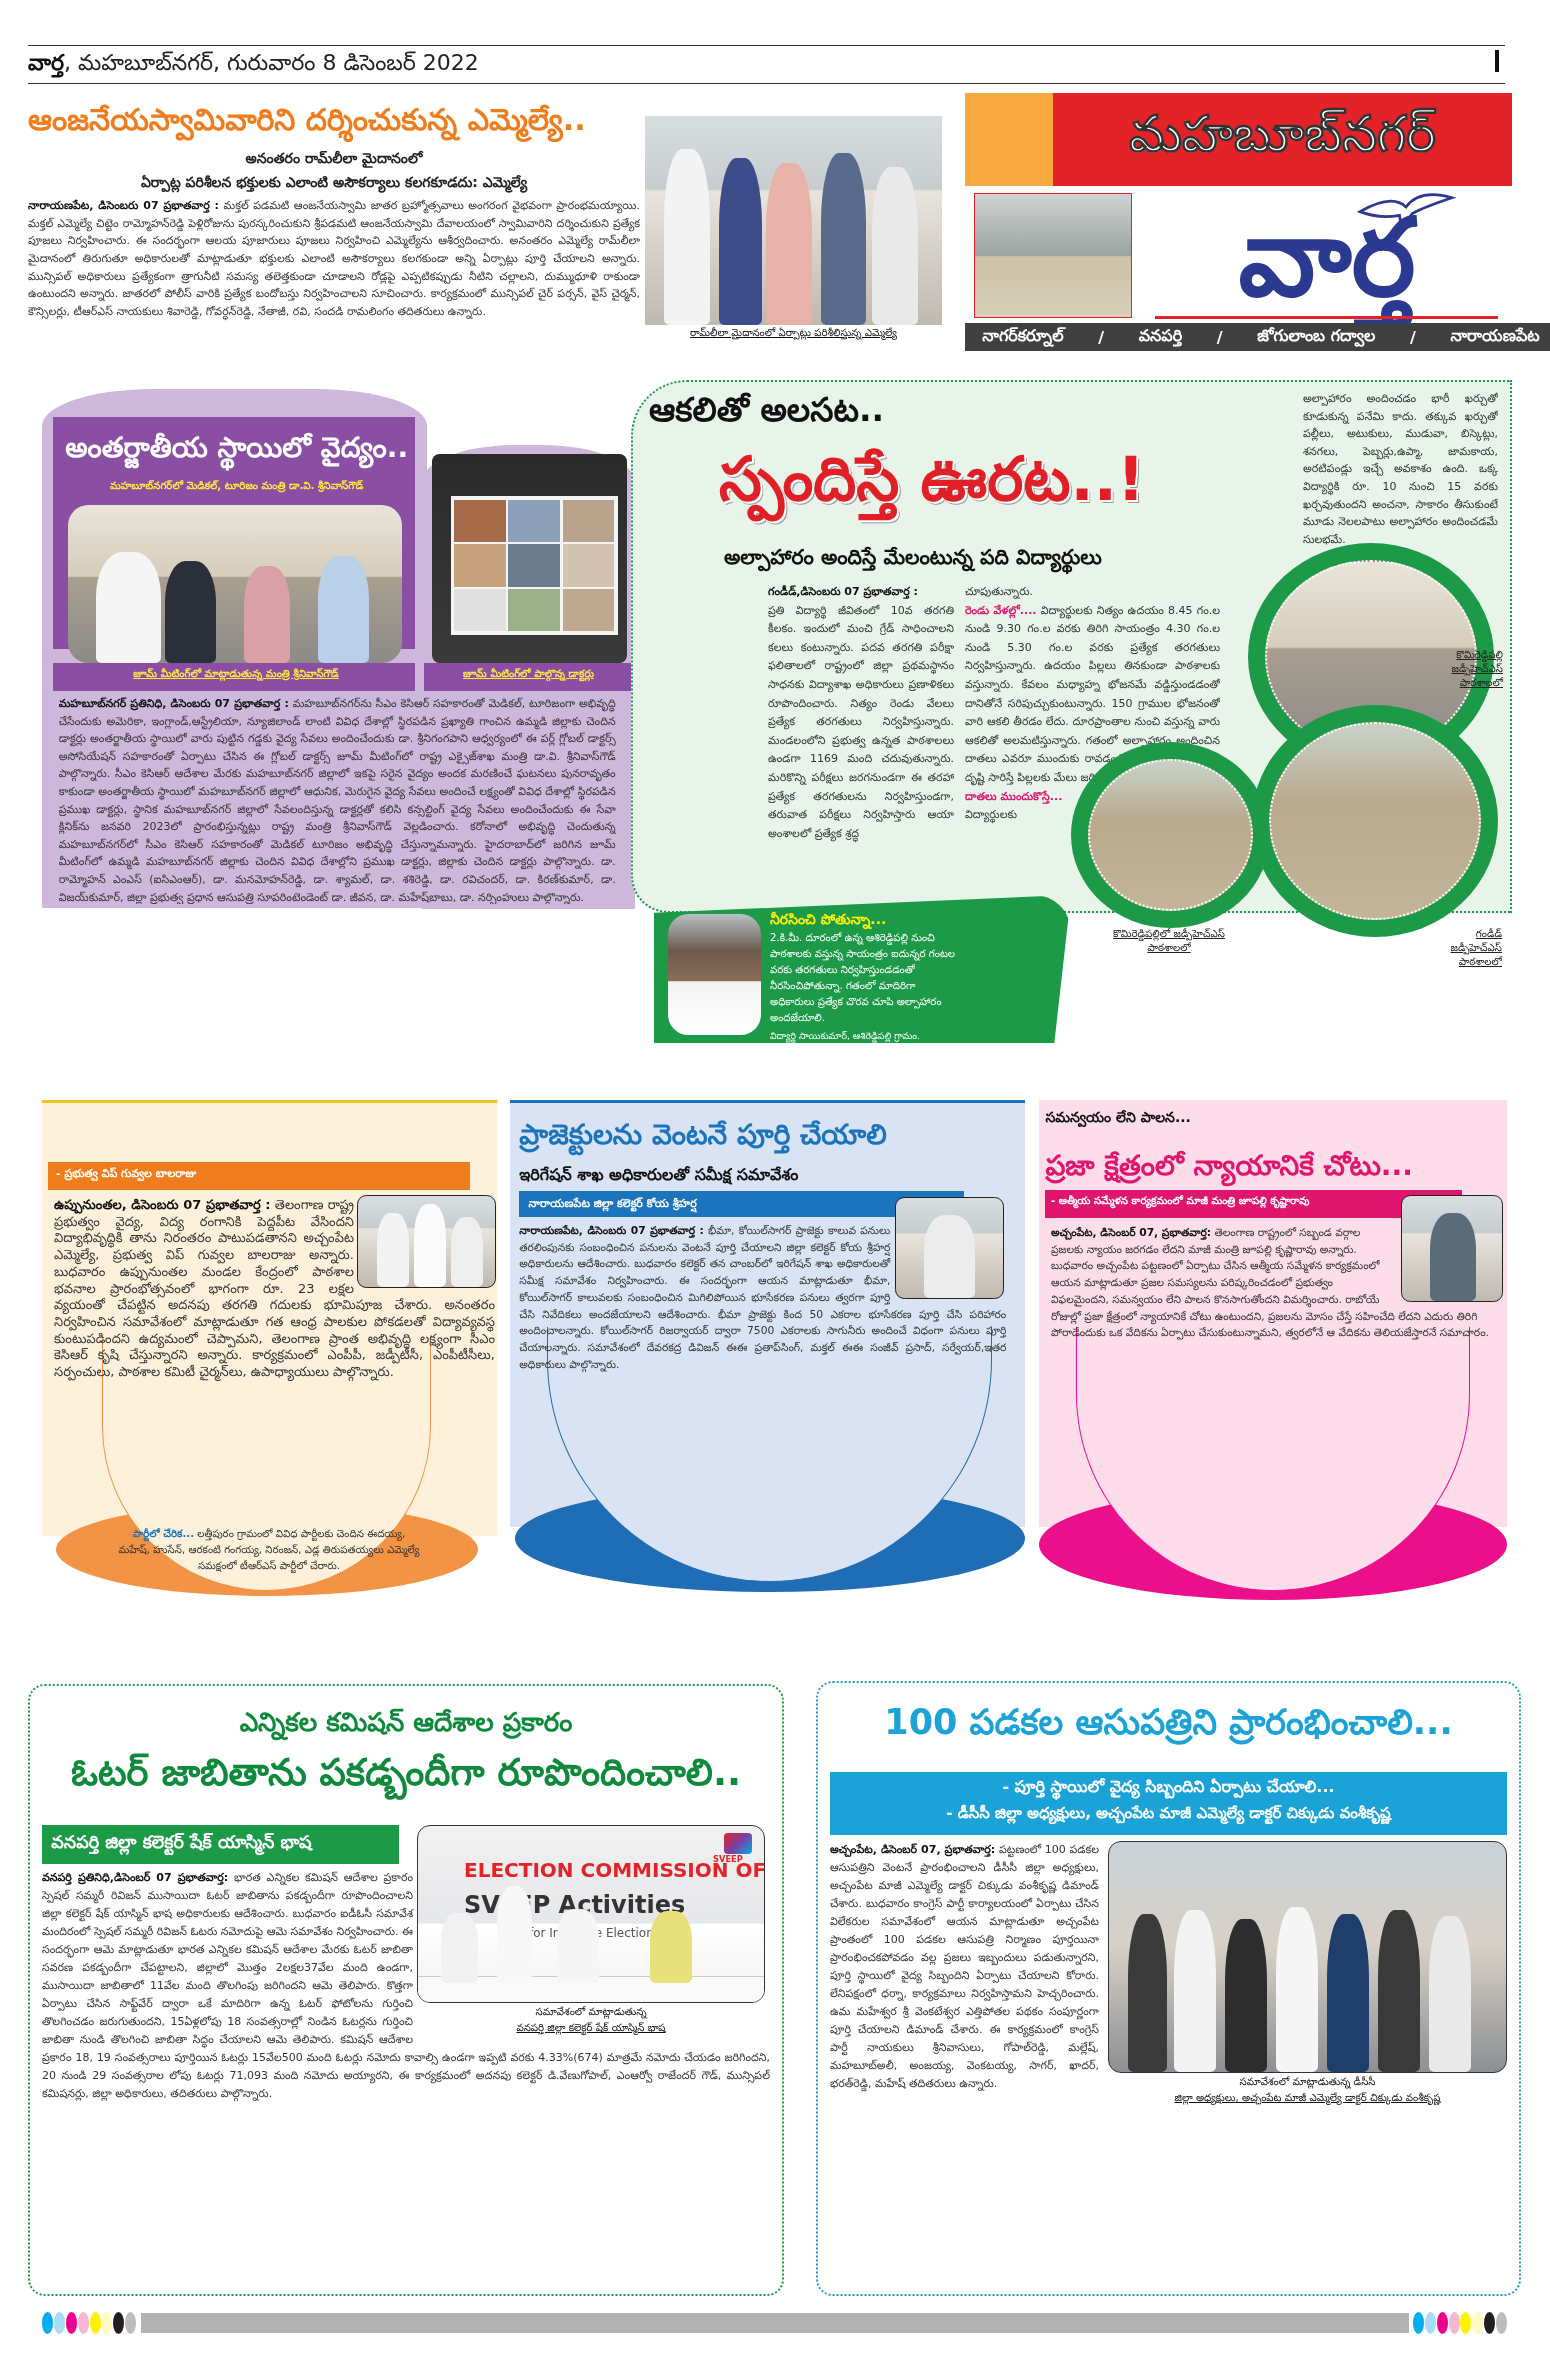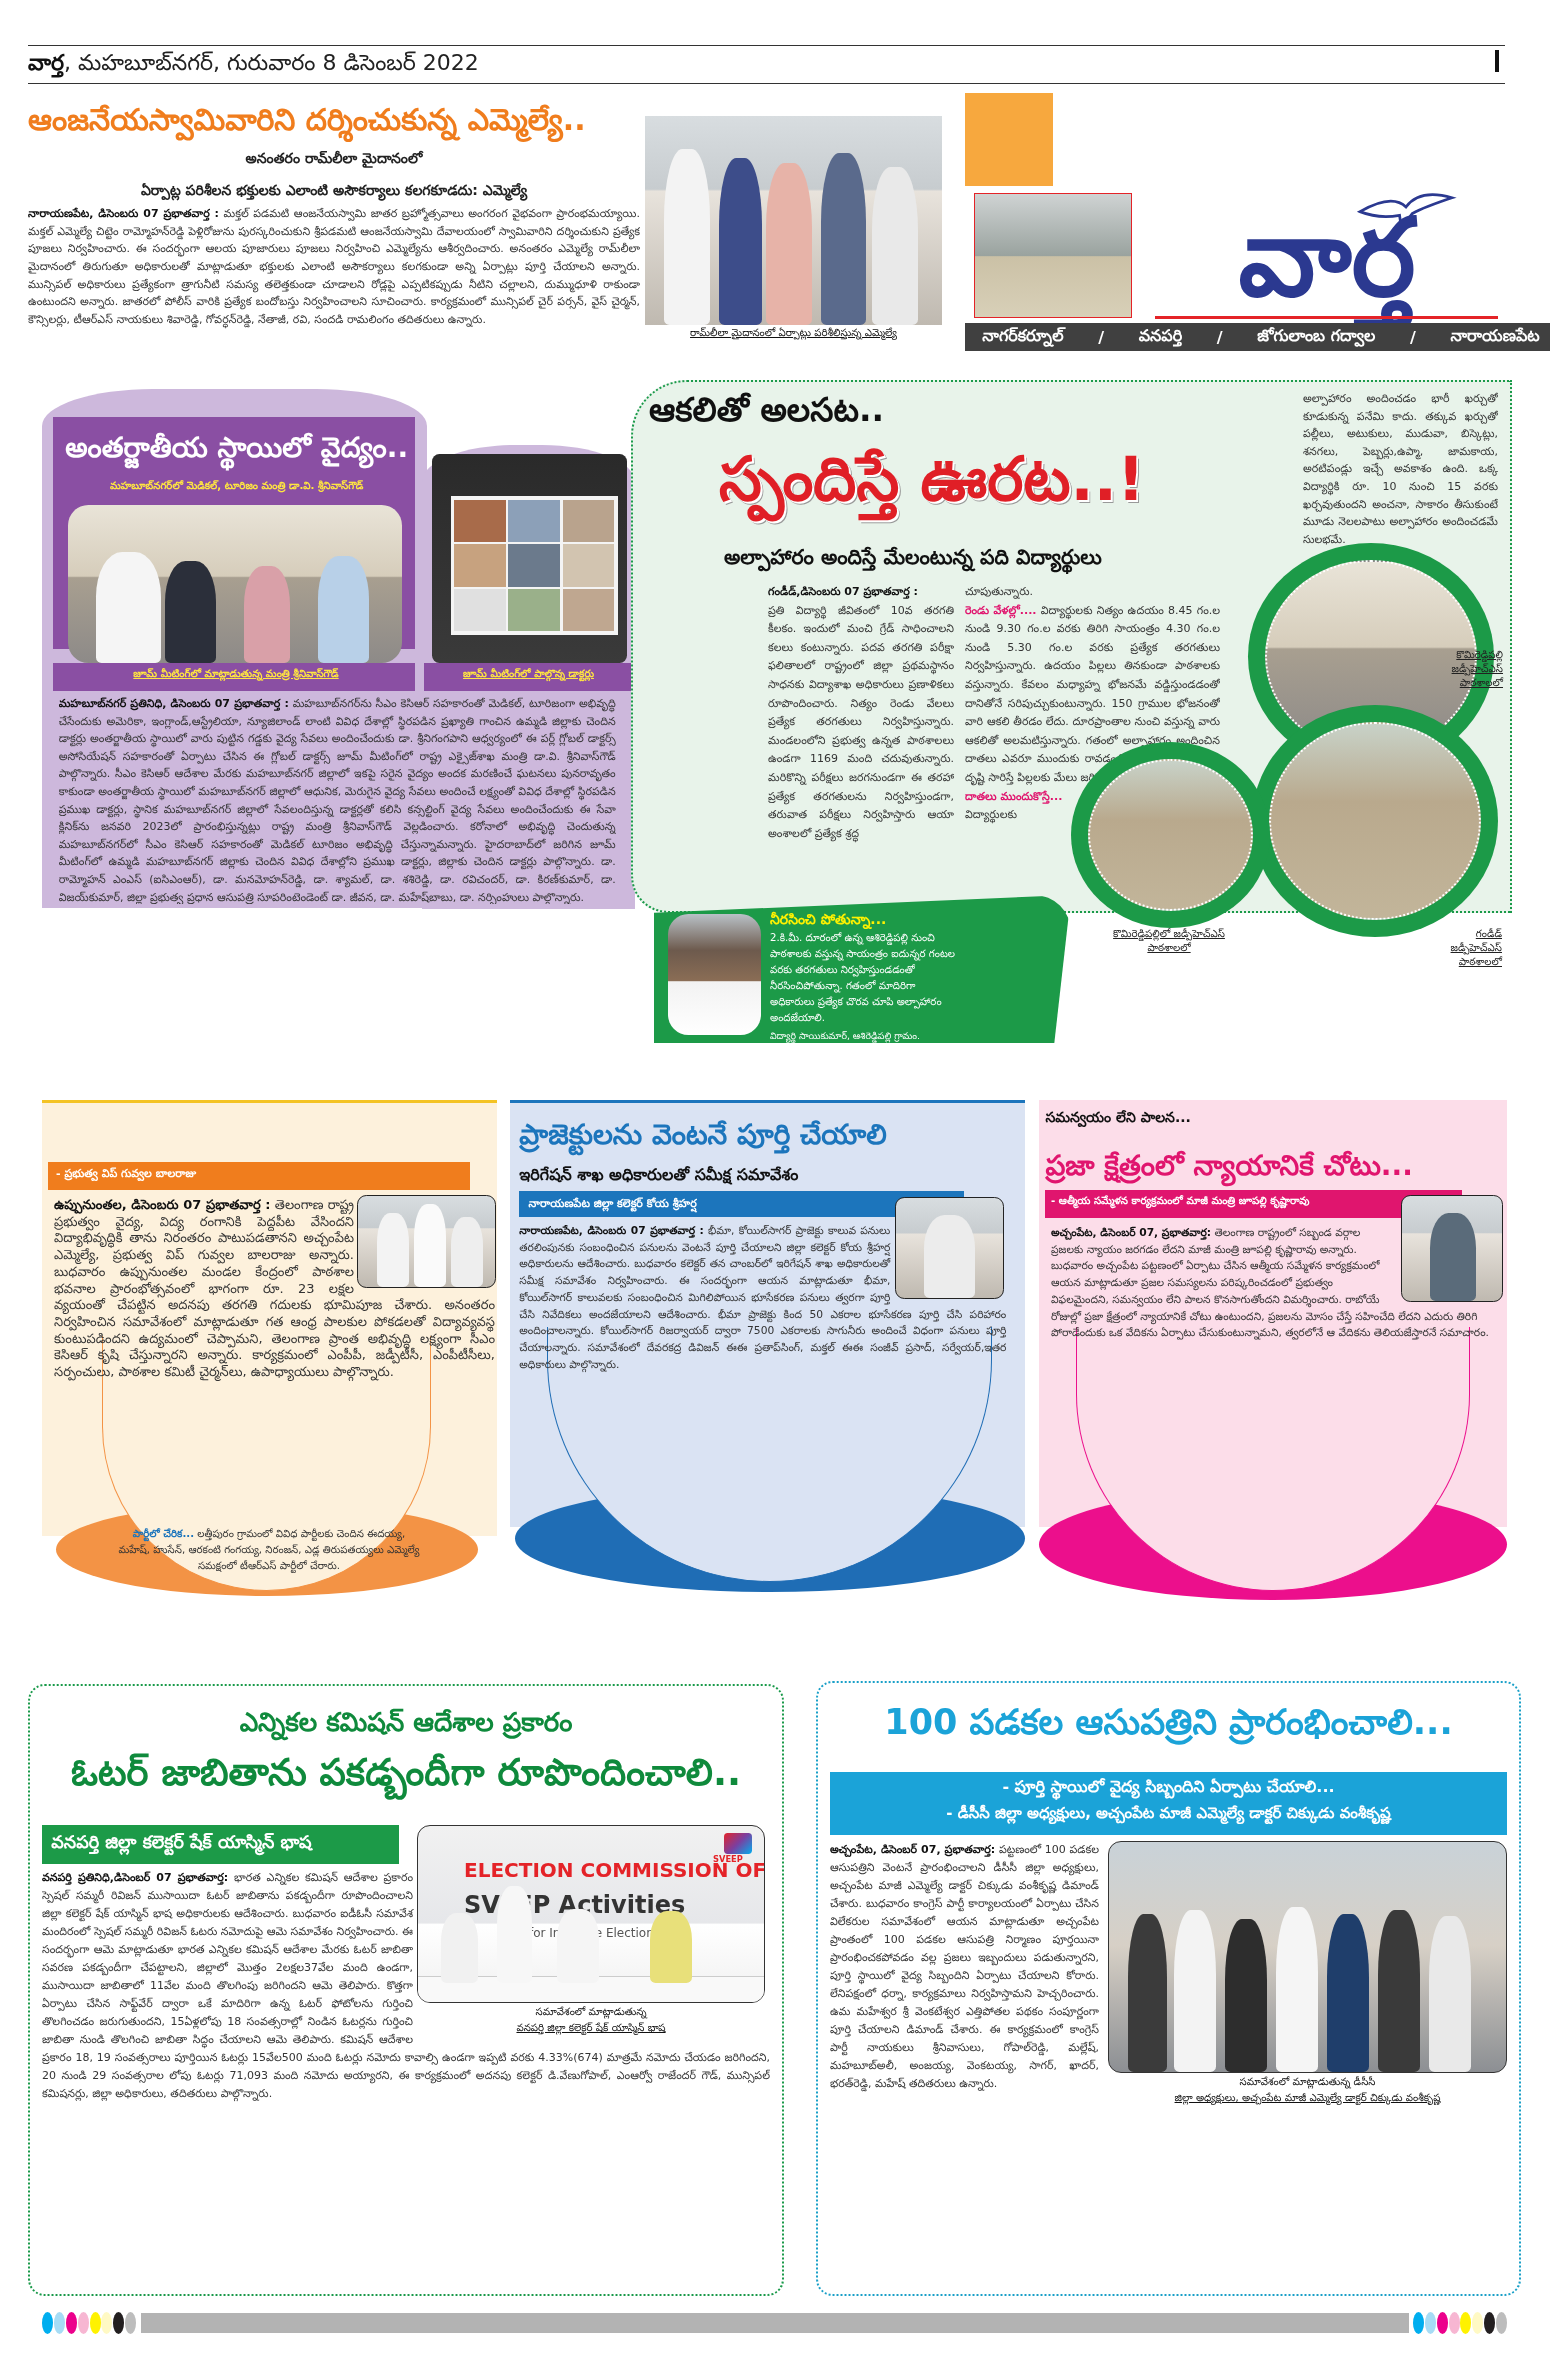--- a/index.html
+++ b/index.html
@@ -31,37 +31,40 @@
 <div class="abs" style="left:28px;top:48px;height:35px;display:flex;align-items:center;font-size:22px">
   <span style="font-weight:bold;color:#111">వార్త</span>
   <span style="color:#222">, మహబూబ్‌నగర్, గురువారం 8 డిసెంబర్ 2022</span>
 </div>
 <div class="abs" style="left:1495px;top:50px;width:3.7px;height:22px;background:#111"></div>
 <div class="abs" style="left:28px;top:83px;width:1477px;border-top:1.9px solid #333"></div>
 
 <div class="abs" style="left:28px;top:102px;width:612px;height:241px">
   <div style="font-size:30px;font-weight:bold;color:#f07d1d;white-space:nowrap">ఆంజనేయస్వామివారిని దర్శించుకున్న ఎమ్మెల్యే..</div>
   <div style="text-align:center;font-size:14px;font-weight:bold;margin-top:5.6px">అనంతరం రామ్‌లీలా మైదానంలో</div>
-  <div style="text-align:center;font-size:14px;font-weight:bold;margin-top:12px">ఏర్పాట్ల పరిశీలన భక్తులకు ఎలాంటి అసౌకర్యాలు కలగకూడదు: ఎమ్మెల్యే</div>
+  <div style="text-align:center;font-size:14px;font-weight:bold;margin-top:4px">ఏర్పాట్ల పరిశీలన భక్తులకు ఎలాంటి అసౌకర్యాలు కలగకూడదు: ఎమ్మెల్యే</div>
   <div class="body-text" style="height:148px;margin-top:3.7px;font-size:11px;line-height:17.6px">
     <span class="dateline">నారాయణపేట, డిసెంబరు 07 ప్రభాతవార్త :</span>
     <span>మక్తల్ పడమటి ఆంజనేయస్వామి జాతర బ్రహ్మోత్సవాలు అంగరంగ వైభవంగా ప్రారంభమయ్యాయి. మక్తల్ ఎమ్మెల్యే చిట్టెం రామ్మోహన్‌రెడ్డి పెళ్లిరోజును పురస్కరించుకుని శ్రీపడమటి ఆంజనేయస్వామి దేవాలయంలో స్వామివారిని దర్శించుకుని ప్రత్యేక పూజలు నిర్వహించారు. ఈ సందర్భంగా ఆలయ పూజారులు పూజలు నిర్వహించి ఎమ్మెల్యేను ఆశీర్వదించారు. అనంతరం ఎమ్మెల్యే రామ్‌లీలా మైదానంలో తిరుగుతూ అధికారులతో మాట్లాడుతూ భక్తులకు ఎలాంటి అసౌకర్యాలు కలగకుండా అన్ని ఏర్పాట్లు పూర్తి చేయాలని అన్నారు. మున్సిపల్ అధికారులు ప్రత్యేకంగా త్రాగునీటి సమస్య తలెత్తకుండా చూడాలని రోడ్లపై ఎప్పటికప్పుడు నీటిని చల్లాలని, దుమ్ముధూళి రాకుండా ఉంటుందని అన్నారు. జాతరలో పోలీస్ వారికి ప్రత్యేక బందోబస్తు నిర్వహించాలని సూచించారు. కార్యక్రమంలో మున్సిపల్ చైర్ పర్సన్, వైస్ చైర్మన్, కౌన్సిలర్లు, టీఆర్ఎస్ నాయకులు శివారెడ్డి, గోవర్ధన్‌రెడ్డి, నేతాజీ, రవి, సందడి రామలింగం తదితరులు ఉన్నారు.</span>
   </div>
 </div>
 <div class="photo ph-people" style="left:645px;top:116px;width:297px;height:209px;border-radius:0">
   <div class="person" style="left:18.6px;width:46px;height:176px;background:#f3f3f3"></div>
   <div class="person" style="left:74px;width:43px;height:167px;background:#3d4d8a"></div>
   <div class="person" style="left:121px;width:46px;height:162px;background:#e7b3a8"></div>
   <div class="person" style="left:176px;width:45px;height:172px;background:#5a6a8c"></div>
   <div class="person" style="left:227px;width:46px;height:158px;background:#e9e9e9"></div>
 </div>
 <div class="caption" style="left:645px;top:327px;width:297px">రామ్‌లీలా మైదానంలో ఏర్పాట్లు పరిశీలిస్తున్న ఎమ్మెల్యే</div>
 
 <div class="abs" style="left:965px;top:93px;width:547px;height:258px;background:#fff">
   <div style="position:absolute;left:0;top:0;width:88px;height:93px;background:#f7a83e"></div>
+  <div style="position:absolute;left:88px;top:0;width:459px;height:93px;background:#e42328;display:flex;align-items:center;justify-content:center">
+    <span style="color:#fff;font-size:50px;font-weight:bold;-webkit-text-stroke:0.9px #333">మహబూబ్‌నగర్</span>
+  </div>
   <div class="photo ph-dam" style="left:9.3px;top:100px;width:158px;height:125px;border:1.9px solid #e42328;border-radius:0"></div>
   <div style="position:absolute;left:390px;top:91px;width:102px;height:46px">
     <svg width="102" height="46" viewBox="0 0 110 50">
         <path d="M5 30 Q40 10 55 25 Q70 5 105 15 Q75 25 62 32 L50 48 L48 34 Q25 38 5 30Z" fill="#fff" stroke="#2b3990" stroke-width="3"></path>
       </svg>
   </div>
   <div style="position:absolute;left:186px;top:109px;width:352px;text-align:center;font-size:108px;line-height:111px;font-weight:bold;color:#2b3990">వార్త</div>
   <div style="position:absolute;left:190px;top:223px;width:343px;height:2.8px;background:#e42328"></div>
   <div style="position:absolute;left:0;top:230px;width:592px;height:28px;background:#404040;display:flex;align-items:center;justify-content:space-around;color:#fff;font-size:16px;font-weight:bold">
     <span>నాగర్‌కర్నూల్</span>

